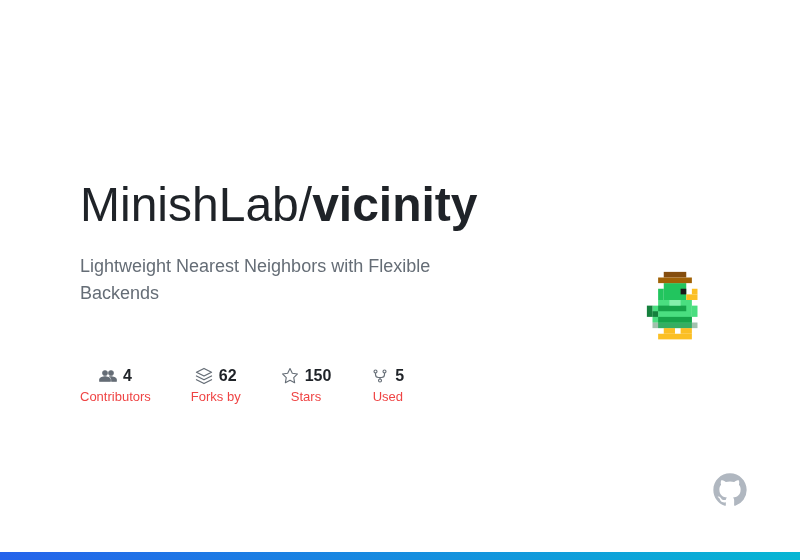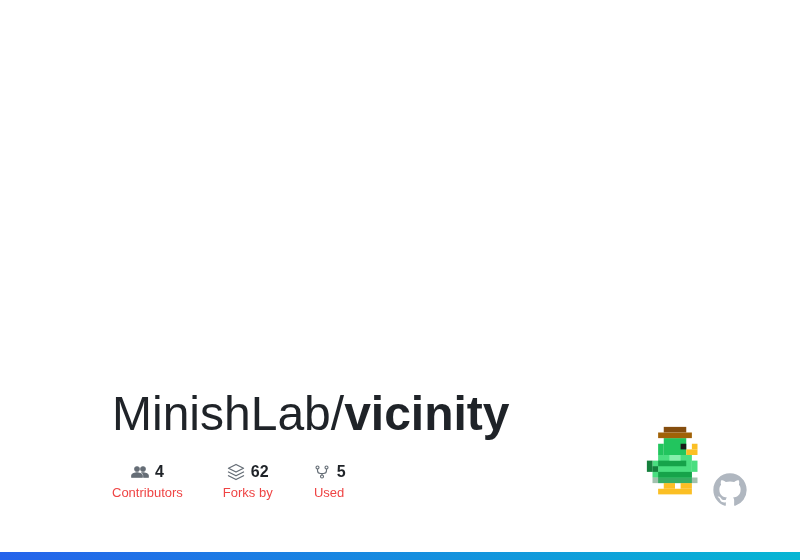--- a/index.html
+++ b/index.html
@@ -23,22 +23,22 @@
       background: #ffffff;
       display: flex;
       flex-direction: column;
       position: relative;
     }
 
     .main-content {
       flex: 1;
       display: flex;
       flex-direction: row;
-      align-items: flex-end;
-      padding: 80px 80px 60px 112px;
+      align-items: center;
+      padding: 80px 80px 60px 80px;
       justify-content: space-between;
     }
 
     .left-section {
       flex: 1;
       display: flex;
       flex-direction: column;
     }
 
     .repo-title {
@@ -145,20 +145,21 @@
   </style>
 </head>
 <body>
 
 <div class="page-container">
   <div class="main-content">
     <div class="left-section">
       <h1 class="repo-title">
         <span>MinishLab/</span><strong>vicinity</strong>
       </h1>
+      <p class="repo-description">Lightweight Nearest Neighbors with Flexible Backends</p>
 
       <div class="stats-row">
 
         <div class="stat-item">
           <div class="stat-top">
             <span class="stat-icon">
               <svg class="icon-svg" viewBox="0 0 24 24">
                 <path d="M16 11c1.66 0 2.99-1.34 2.99-3S17.66 5 16 5c-1.66 0-3 1.34-3 3s1.34 3 3 3zm-8 0c1.66 0 2.99-1.34 2.99-3S9.66 5 8 5C6.34 5 5 6.34 5 8s1.34 3 3 3zm0 2c-2.33 0-7 1.17-7 3.5V19h14v-2.5c0-2.33-4.67-3.5-7-3.5zm8 0c-.29 0-.62.02-.97.05 1.16.84 1.97 1.97 1.97 3.45V19h6v-2.5c0-2.33-4.67-3.5-7-3.5z" fill="#656d76"></path>
               </svg>
             </span>
@@ -172,20 +173,31 @@
             <span class="stat-icon">
               <svg class="icon-svg" viewBox="0 0 24 24">
                 <path d="M12 2L2 7l10 5 10-5-10-5zM2 17l10 5 10-5M2 12l10 5 10-5" stroke="#656d76" stroke-width="1.8" fill="none" stroke-linecap="round" stroke-linejoin="round"></path>
               </svg>
             </span>
             <span class="stat-number">62</span>
           </div>
           <span class="stat-label">Forks by</span>
         </div>
 
+        <div class="stat-item">
+          <div class="stat-top">
+            <span class="stat-icon">
+              <svg class="icon-svg" viewBox="0 0 24 24">
+                <path d="M12 2l3.09 6.26L22 9.27l-5 4.87 1.18 6.88L12 17.77l-6.18 3.25L7 14.14 2 9.27l6.91-1.01L12 2z" stroke="#656d76" stroke-width="1.5" fill="none" stroke-linecap="round" stroke-linejoin="round"></path>
+              </svg>
+            </span>
+            <span class="stat-number">150</span>
+          </div>
+          <span class="stat-label">Stars</span>
+        </div>
 
         <div class="stat-item">
           <div class="stat-top">
             <span class="stat-icon">
               <svg class="icon-svg" viewBox="0 0 24 24">
                 <circle cx="6" cy="6" r="2" stroke="#656d76" stroke-width="1.5" fill="none"></circle>
                 <circle cx="18" cy="6" r="2" stroke="#656d76" stroke-width="1.5" fill="none"></circle>
                 <circle cx="12" cy="18" r="2" stroke="#656d76" stroke-width="1.5" fill="none"></circle>
                 <path d="M6 8v2a4 4 0 004 4h4a4 4 0 004-4V8M12 14v2" stroke="#656d76" stroke-width="1.5" fill="none" stroke-linecap="round"></path>
               </svg>

